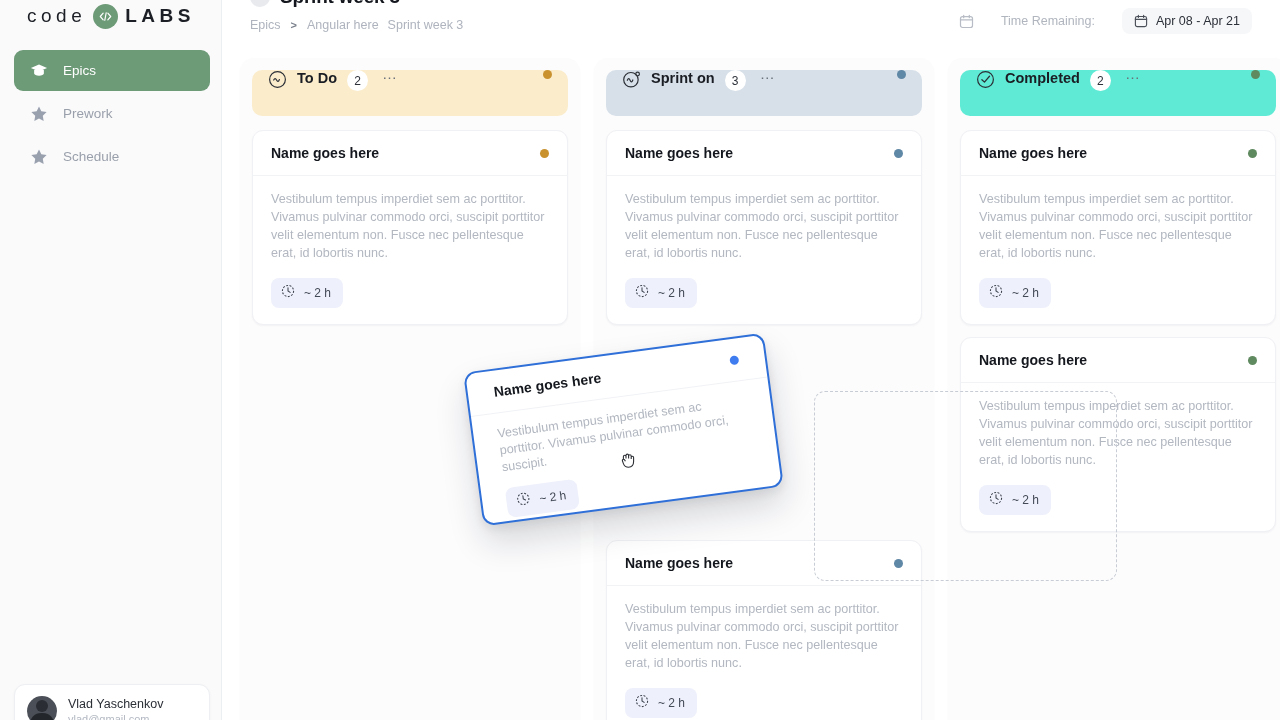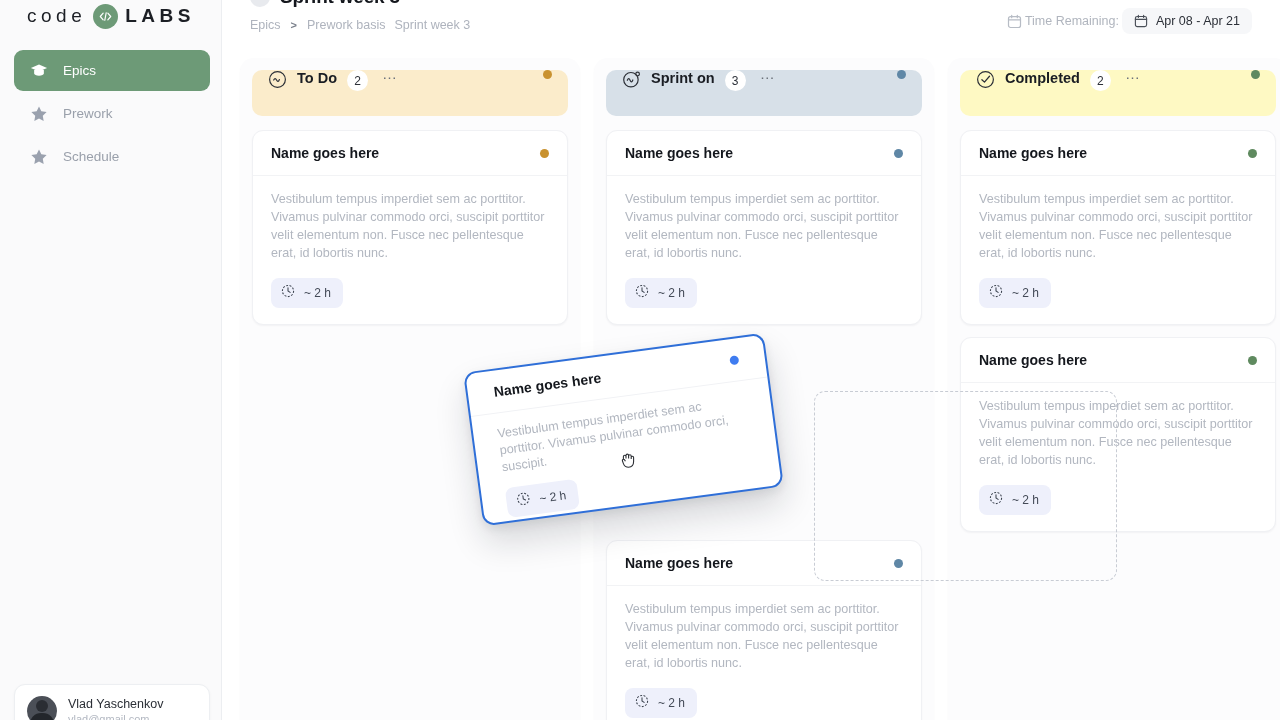--- a/index.html
+++ b/index.html
@@ -156,21 +156,21 @@
     font-size: 12.5px;
     color: #aeb3bd;
   }
   .crumb { cursor: pointer; }
   .crumb-sep { color: #7b818c; font-size: 11px; font-weight: 600; }
   .crumb-group { display: flex; gap: 9px; }
 
   .header-right {
     position: absolute;
     right: 28px; top: 8px;
-    display: flex; align-items: center; gap: 3px;
+    display: flex; align-items: center; gap: 27px;
   }
   .time-label { font-size: 12.5px; color: #b0b5be; }
   .date-pill {
     display: flex; align-items: center; gap: 8px;
     background: #f6f7f9;
     border-radius: 8px;
     padding: 6px 12px;
     font-size: 12.5px;
     color: #2d3139;
     cursor: pointer;
@@ -371,21 +371,21 @@
 
     <div class="header-title-row">
       <span class="title-avatar"></span>
       <span class="page-title">Sprint week 3</span>
     </div>
 
     <div class="breadcrumb">
       <span class="crumb">Epics</span>
       <span class="crumb-sep">&gt;</span>
       <span class="crumb-group">
-        <span class="crumb">Prework basis</span>
+        <span class="crumb">Angular here</span>
         <span class="crumb">Sprint week 3</span>
       </span>
     </div>
 
     <div class="header-right">
       <span>
         <svg class="cal-icon" width="15" height="15" viewBox="0 0 16 16" fill="none" aria-hidden="true">
           <rect x="1.6" y="2.8" width="12.8" height="11.6" rx="2.2" stroke="#b7bcc5" stroke-width="1.3"></rect>
           <path d="M1.6 6.2h12.8M5 1.4v2.6M11 1.4v2.6" stroke="#b7bcc5" stroke-width="1.3" stroke-linecap="round"></path>
         </svg>
@@ -491,21 +491,21 @@
                   <path d="M8 4.4V8l2.4 1.6" stroke="#3c434f" stroke-width="1.2" stroke-linecap="round"></path>
                 </svg>
               </span>
               <span class="time-chip-text">~ 2 h</span>
             </span>
           </div>
         </article>
       </section>
 
       <section class="column">
-        <div class="col-header" style="background:#fef9c3;">
+        <div class="col-header" style="background:#5eead4;">
           <span class="col-icon">
             <svg width="19" height="19" viewBox="0 0 20 20" fill="none" aria-hidden="true">
               <circle cx="10" cy="10" r="8.3" stroke="#2b2f36" stroke-width="1.25"></circle>
               <path d="M6.2 10.2 8.9 12.8 14.2 6.6" stroke="#2b2f36" stroke-width="1.3" stroke-linecap="round" stroke-linejoin="round"></path>
             </svg>
           </span>
           <span class="col-title">Completed</span>
           <span class="col-count">2</span>
           <span class="col-dots">…</span>
           <span class="col-dot" style="background:#5f8a5f;"></span>

